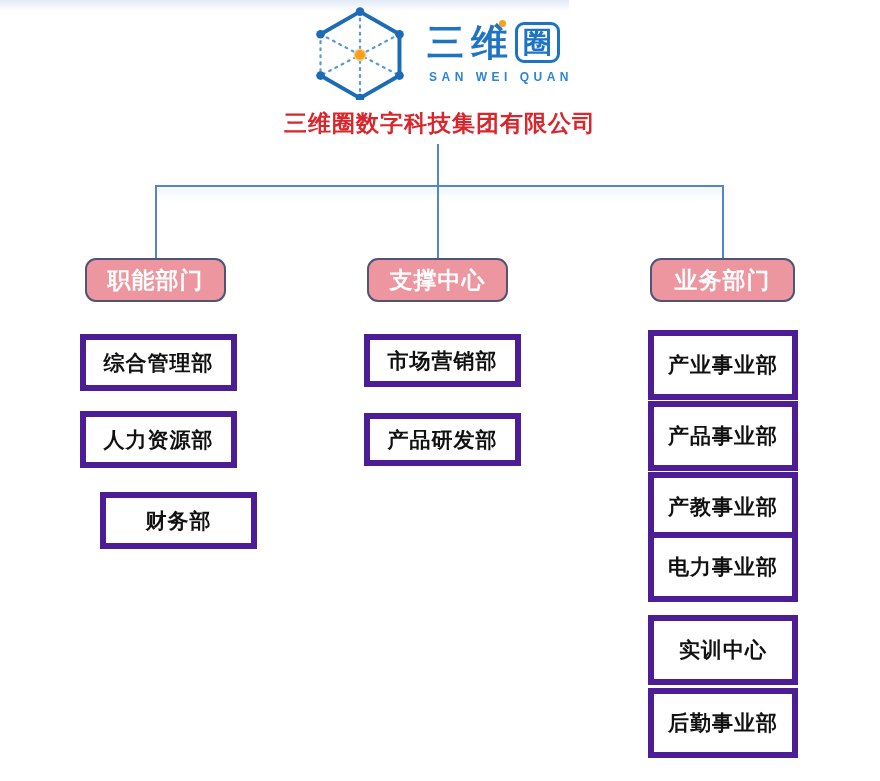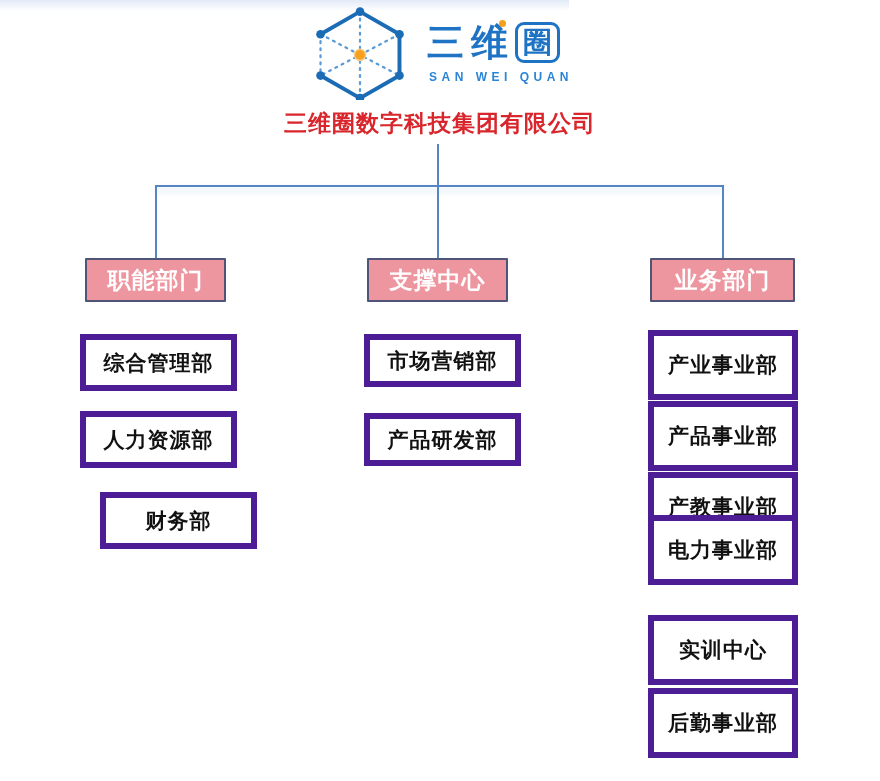--- a/index.html
+++ b/index.html
@@ -40,21 +40,21 @@
   .ln-h     { left:155px; top:185px; width:569px; height:2px; box-shadow:0 4px 7px rgba(91,135,197,0.30); }
   .ln-hglow { left:155px; top:187px; width:569px; height:11px;
               background:linear-gradient(#e2eaf7, rgba(255,255,255,0)); }
   .ln-vl    { left:155px; top:186px; width:2px; height:72px; }
   .ln-vm    { left:437px; top:186px; width:2px; height:72px; }
   .ln-vr    { left:722px; top:186px; width:2px; height:72px; }
 
   
   .hdr {
     position:absolute; top:258px; height:44px;
-    background:#ee96a0; border:2.5px solid #4e5577; border-radius:1px;
+    background:#ee96a0; border:2.5px solid #4e5577; border-radius:11px;
     box-sizing:border-box;
     color:#ffffff; font-weight:bold; font-size:23px;
     display:flex; align-items:center; justify-content:center;
     letter-spacing:1px;
   }
   #hdr0 { left:85px;  width:141px; }
   #hdr1 { left:367px; width:141px; }
   #hdr2 { left:650px; width:145px; }
 
   
@@ -64,21 +64,21 @@
     color:#111111; font-weight:bold; font-size:21px;
     display:flex; align-items:center; justify-content:center;
     letter-spacing:1px;
   }
   .colA { left:80px;  width:157px; height:57px; }
   .colB { left:364px; width:157px; height:53px; }
   .colC { left:648px; width:150px; height:70px; }
   #a0 { top:334px; } #a1 { top:411px; } #a2 { top:492px;margin-left:20px; }
   #b0 { top:334px; } #b1 { top:413px; }
   #c0 { top:330px; } #c1 { top:401px; } #c2 { top:472px; }
-  #c3 { top:515px; } #c4 { top:615px; } #c5 { top:688px; }
+  #c3 { top:532px; } #c4 { top:615px; } #c5 { top:688px; }
 </style>
 </head>
 <body>
 
 <div id="stage">
 
   <div class="logo-row">
     <div class="logo-wrap">
       <svg class="logo-icon" viewBox="0 0 104 100">
 

